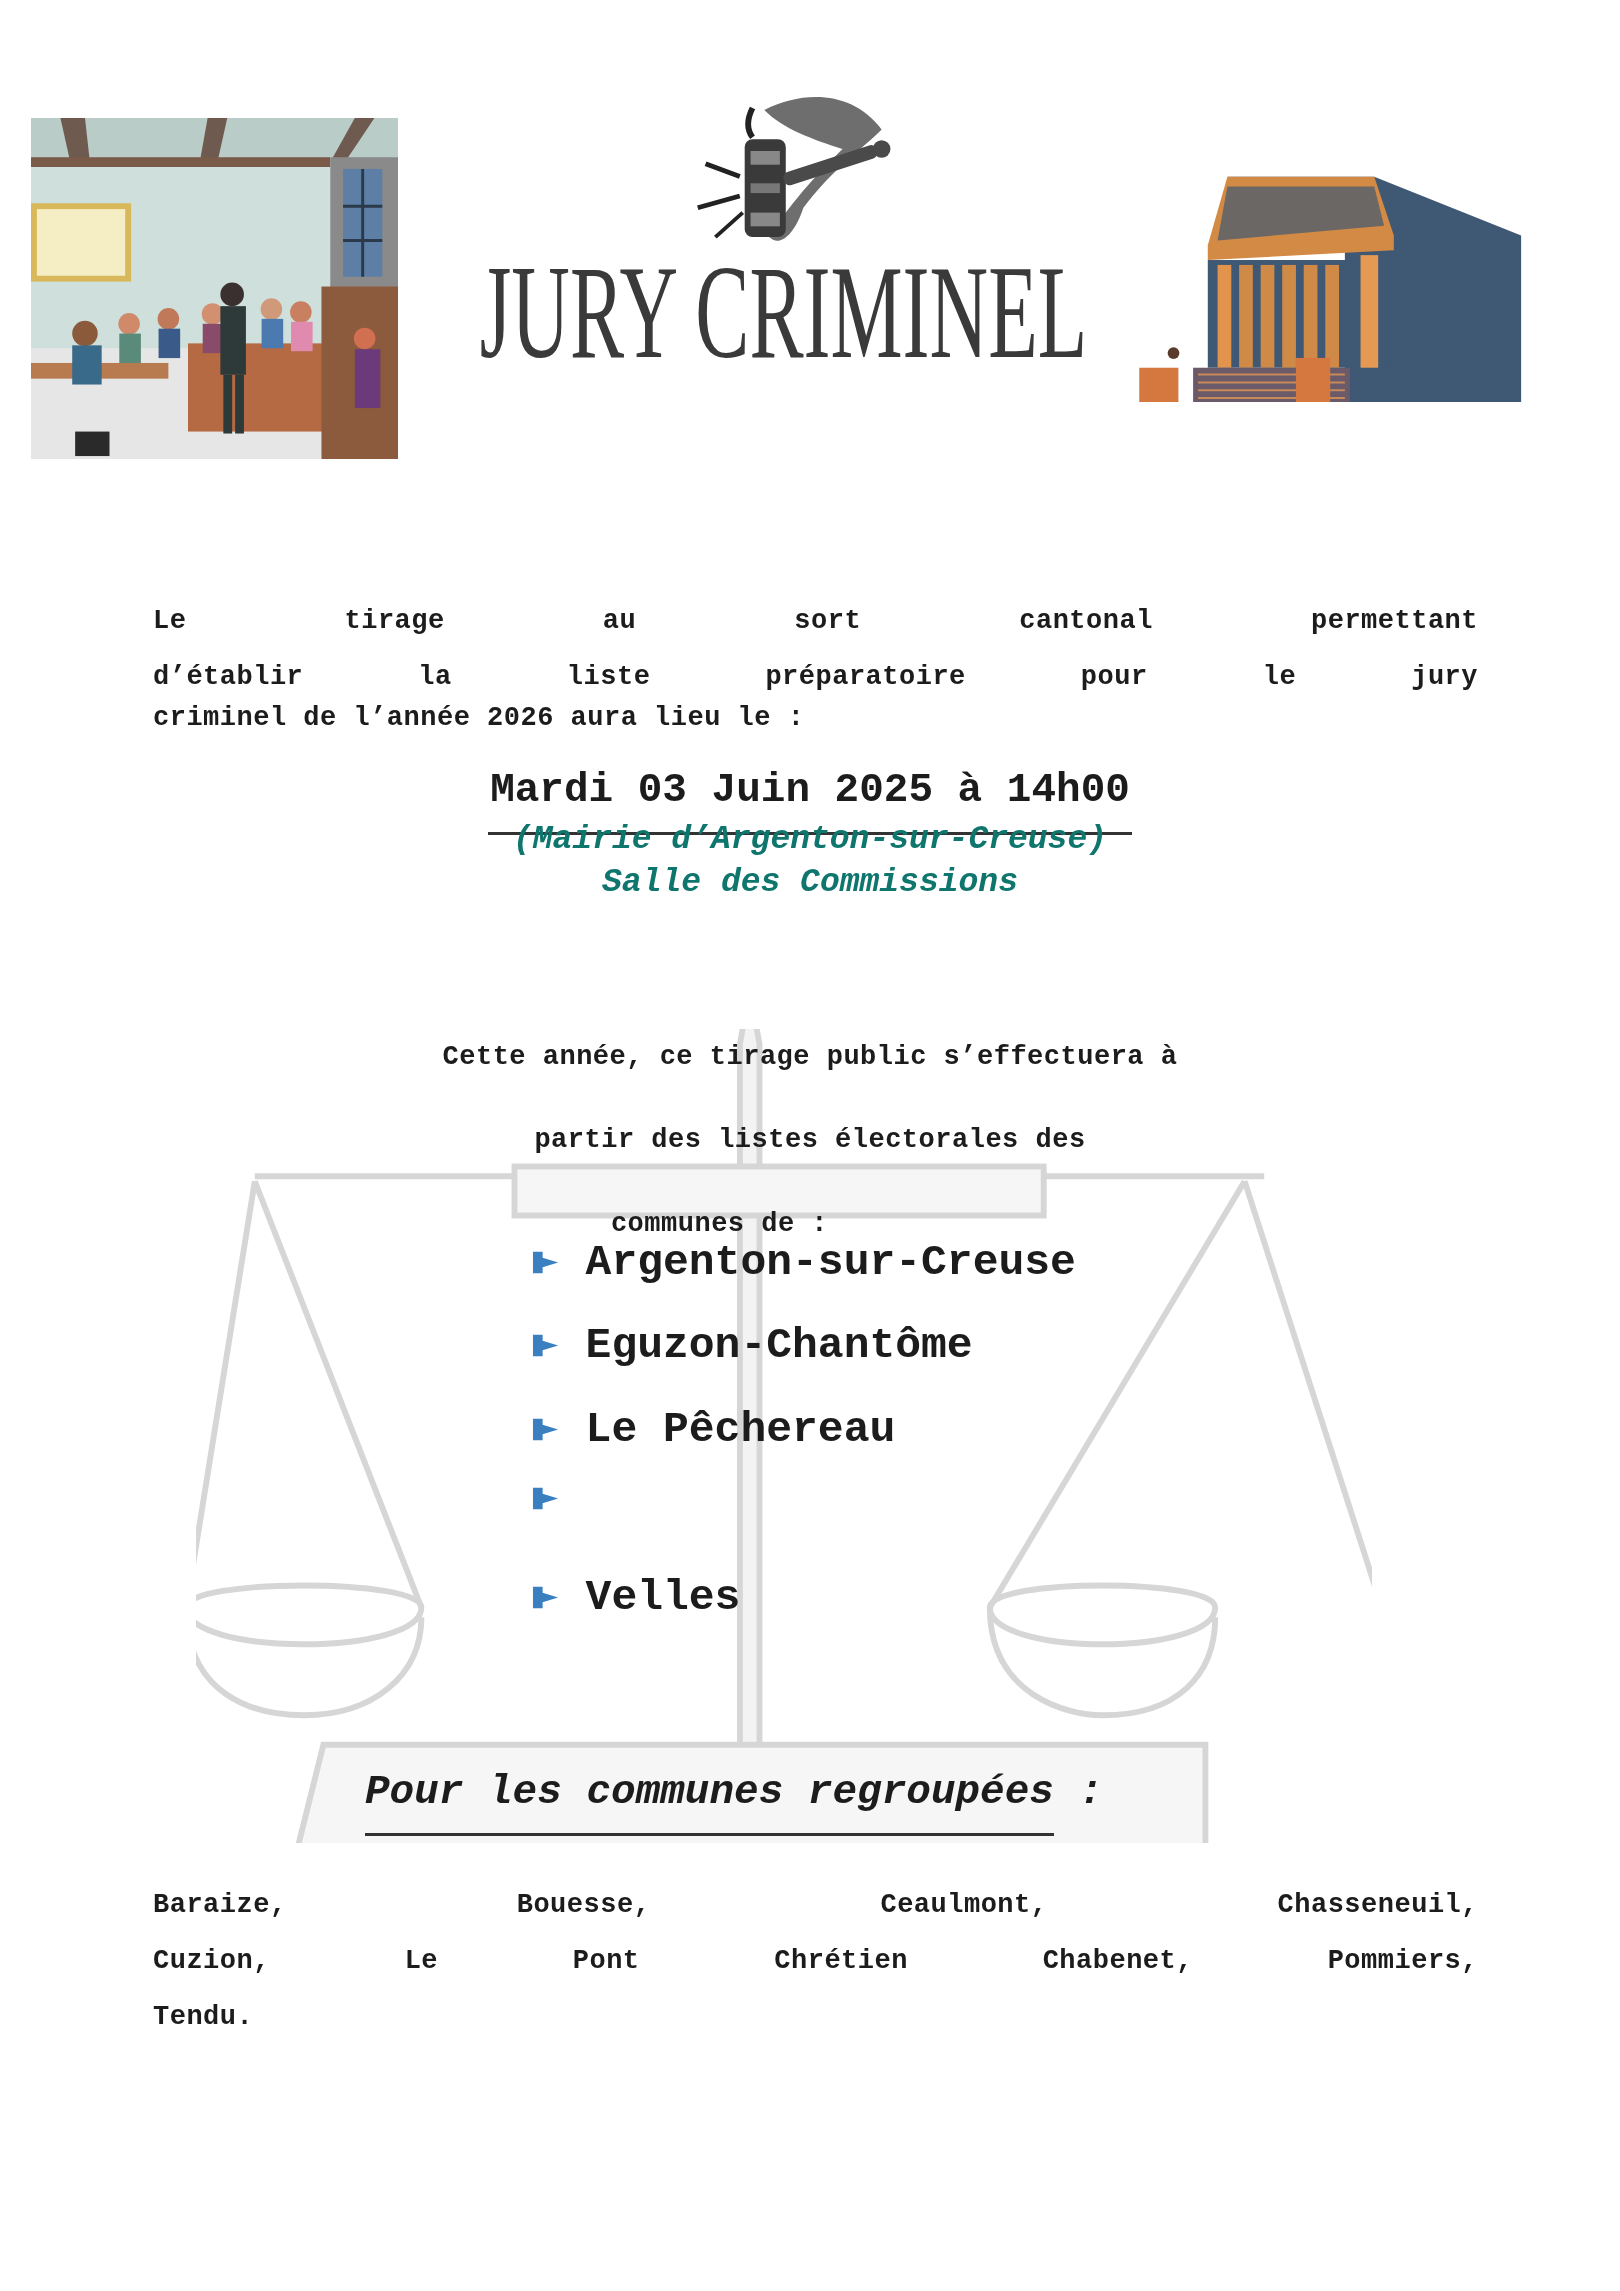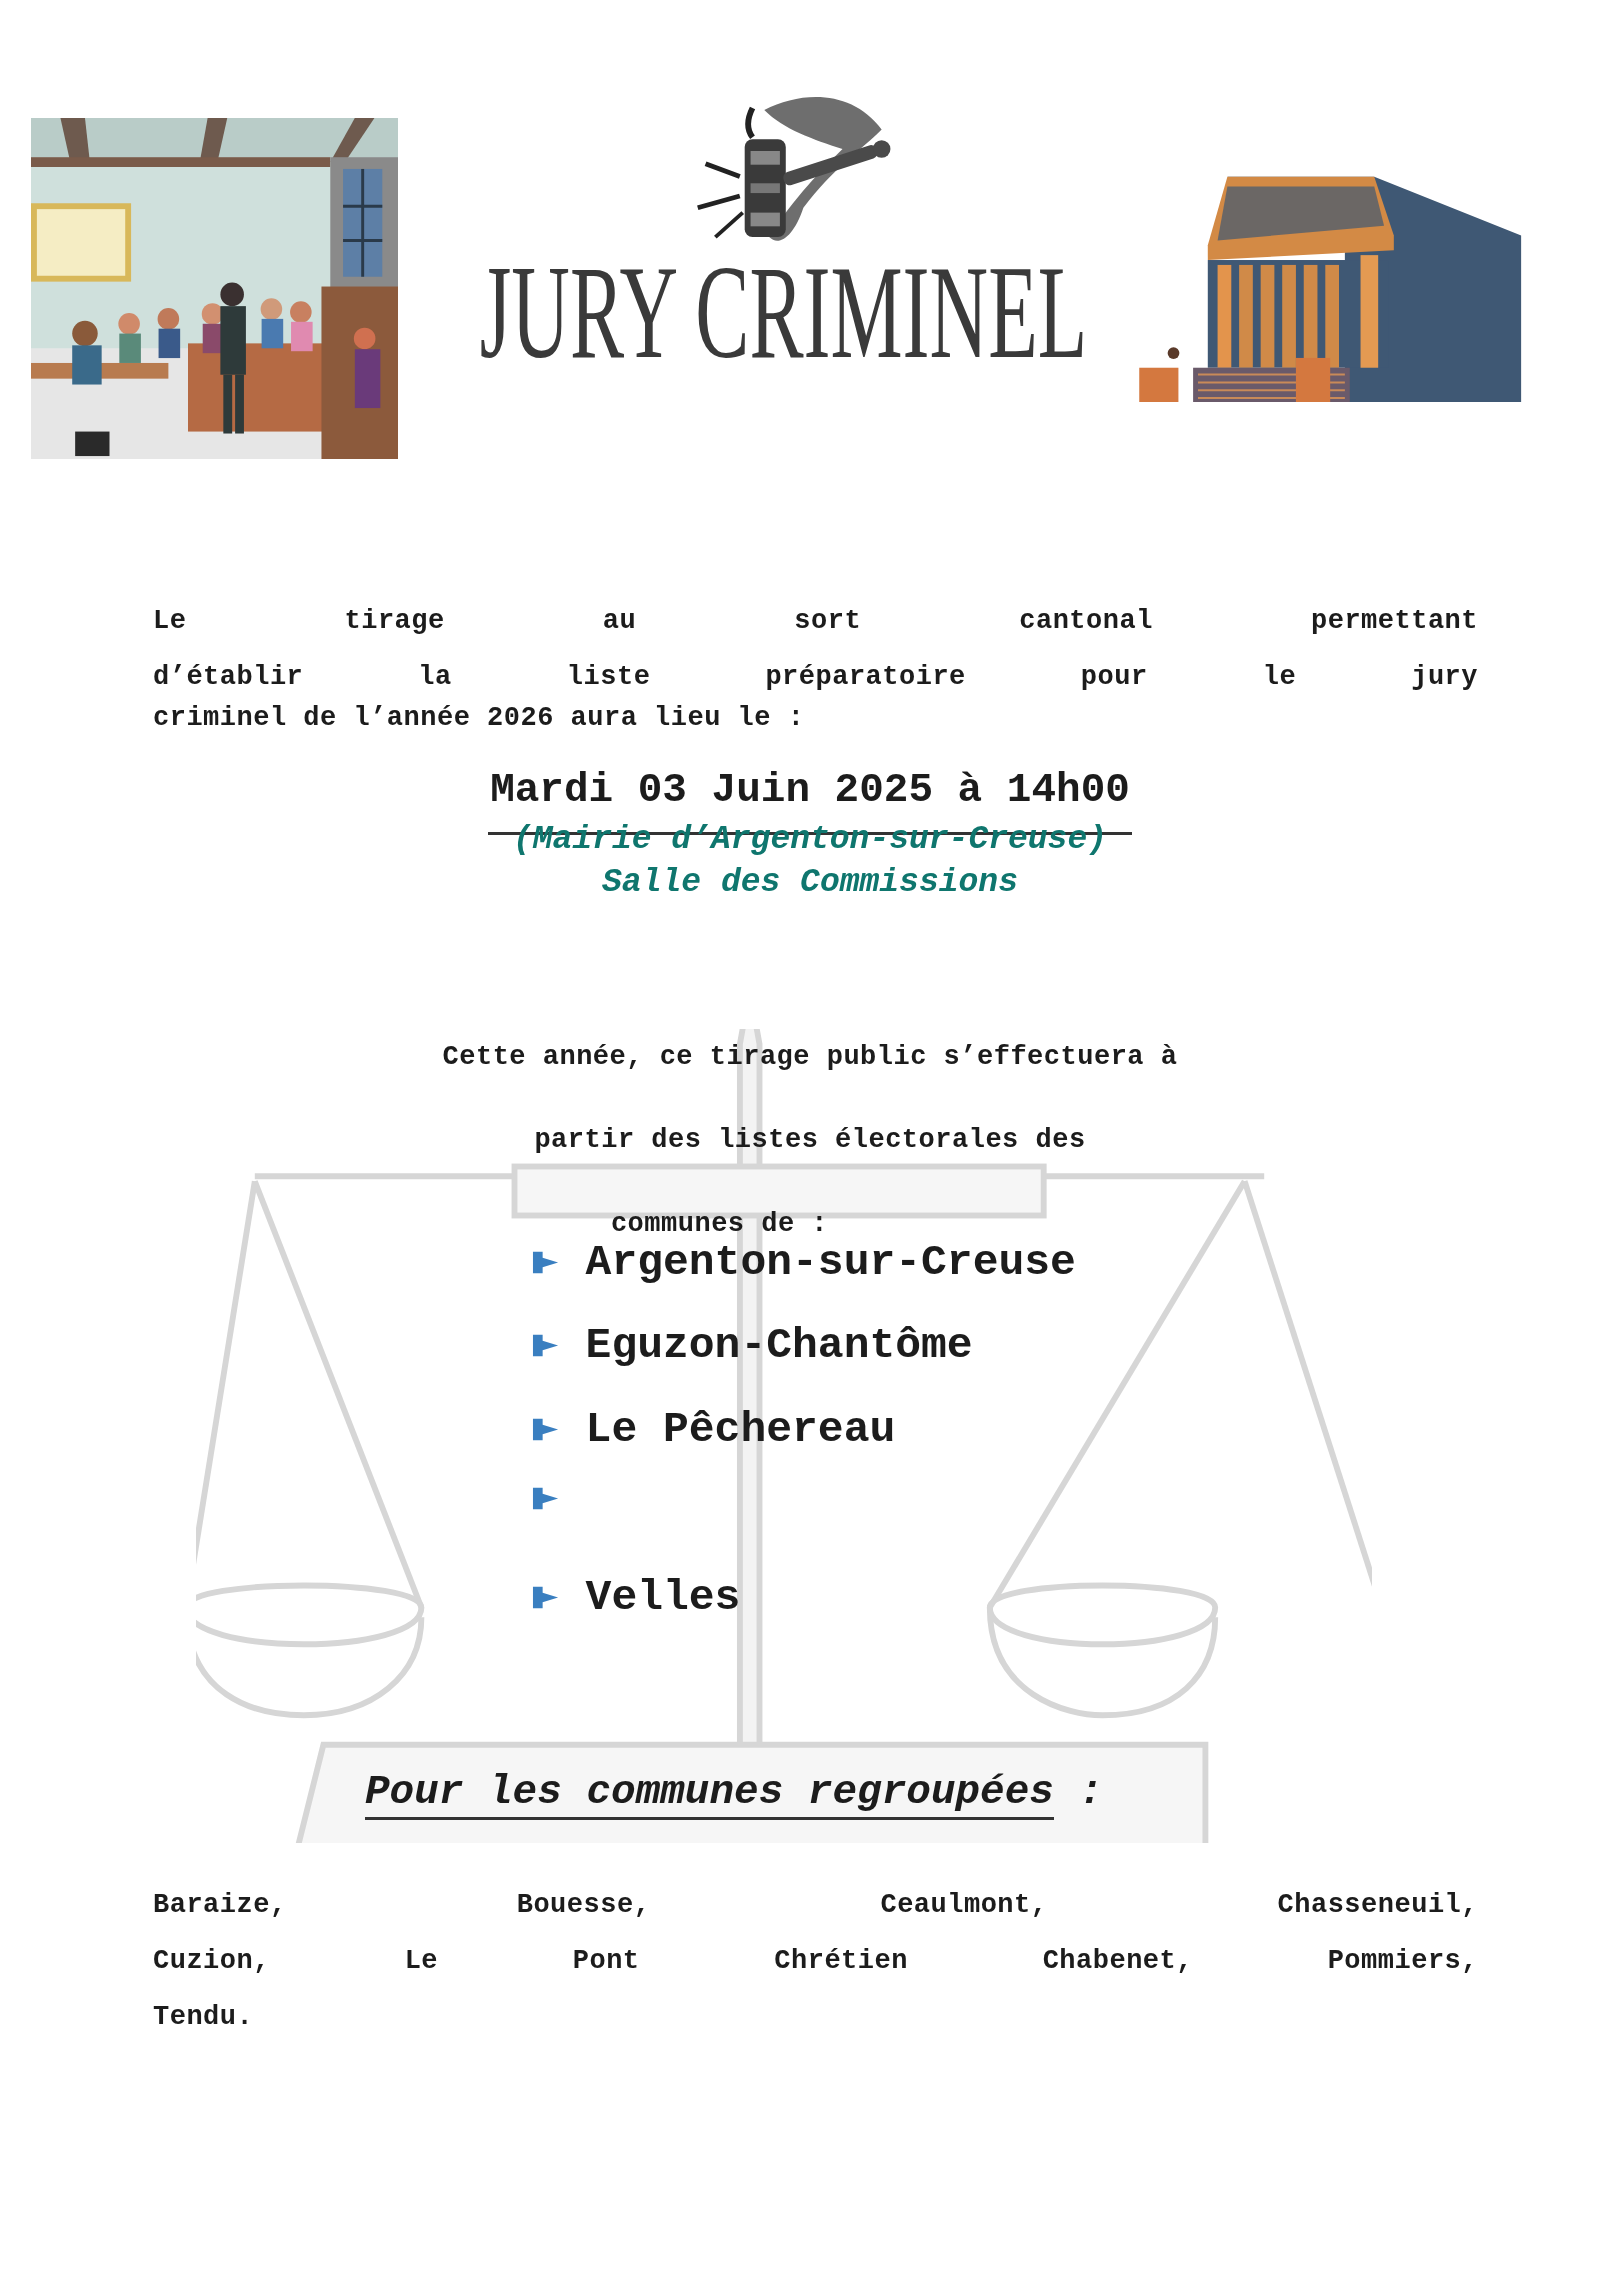--- a/index.html
+++ b/index.html
@@ -36,21 +36,21 @@
 
   .commune { left: 529px; font-size: 43px; font-weight: bold; line-height: 59px; display: flex; align-items: center; }
   .commune .bullet { width: 35px; height: 29px; margin-right: 21.6px; display: inline-block; }
   #commune-0 { top: 1233px; }
   #commune-1 { top: 1316px; }
   #commune-2 { top: 1400px; }
   #commune-3 { top: 1484px; }
   #commune-4 { top: 1568px; }
 
   #grouped-heading { left: 365px; top: 1764px; font-size: 41px; font-weight: bold; font-style: italic; line-height: 56px; }
-  #grouped-heading .u { border-bottom: 3.9px solid #333; padding-bottom: 2px; margin-top: 28px; }
+  #grouped-heading .u { border-bottom: 3.9px solid #333; padding-bottom: 18px; margin-top: 28px; }
 
   #grouped-l1 { top: 1877px; }
   #grouped-l2 { top: 1933px; }
   #grouped-l3 { top: 1989px; text-align: left; }
 </style>
 </head>
 <body>
 
 <svg id="courtroom" class="abs" viewBox="0 0 374 348" preserveAspectRatio="none">
   <rect x="0" y="0" width="374" height="348" fill="#cfe0dc"></rect>

